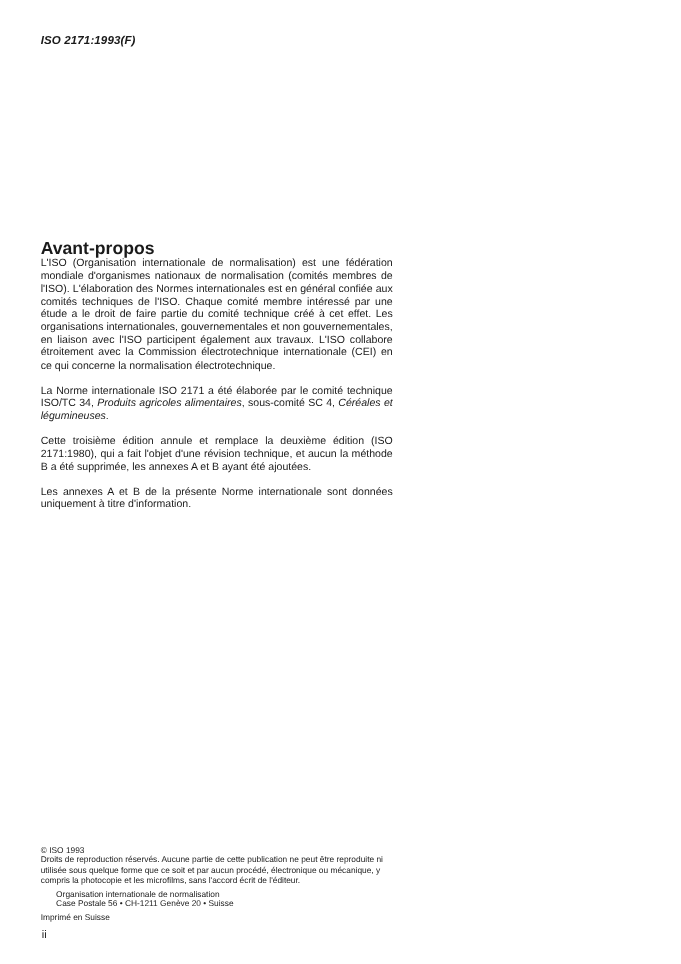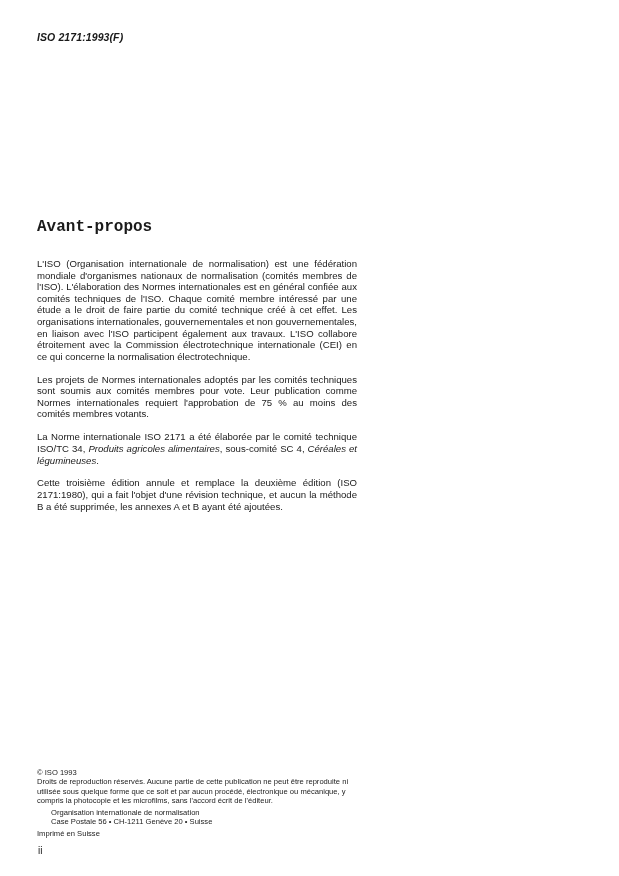--- a/index.html
+++ b/index.html
@@ -1,39 +1,39 @@
 <!DOCTYPE html>
 <html><head>
 <meta charset="utf-8">
 <style>
   html, body { margin: 0; padding: 0; background: #ffffff; }
   body { width: 619px; height: 876px; position: relative; overflow: hidden;
          font-family: "Liberation Sans", sans-serif; color: #1a1a1a; }
   .header { position: absolute; left: 37px; top: 31px; font-size: 10.5px; font-weight: bold; letter-spacing: 0.1px; font-style: italic; }
-  .title { position: absolute; left: 37px; top: 218px; font-size: 16px; font-weight: bold; font-family: Liberation Mono, monospace; }
-  .body { position: absolute; left: 37px; top: 258px; width: 320px; font-size: 9.6px; line-height: 11.6px; }
+  .title { position: absolute; left: 37px; top: 218px; font-size: 16px; font-weight: bold; }
+  .body { position: absolute; left: 37px; top: 234px; width: 320px; font-size: 9.6px; line-height: 11.6px; }
   .body p { margin: 0 0 11.3px 0; text-align: justify; text-align-last: left; }
   .body em { font-style: italic; }
   .footer { position: absolute; left: 37px; top: 768px; width: 330px; font-size: 7.6px; line-height: 9.4px; color: #222; }
   .footer .indent { padding-left: 14px; margin-top: 2px; }
   .footer .printed { margin-top: 3px; }
   .page-num { position: absolute; left: 38px; top: 845px; font-size: 10px; }
 </style>
 </head>
 <body>
 
 <div class="header">ISO 2171:1993(F)</div>
 
 <div class="title">Avant-propos</div>
 
 <div class="body">
   <p>L'ISO (Organisation internationale de normalisation) est une fédération mondiale d'organismes nationaux de normalisation (comités membres de l'ISO). L'élaboration des Normes internationales est en général confiée aux comités techniques de l'ISO. Chaque comité membre intéressé par une étude a le droit de faire partie du comité technique créé à cet effet. Les organisations internationales, gouvernementales et non gouvernementales, en liaison avec l'ISO participent également aux travaux. L'ISO collabore étroitement avec la Commission électrotechnique internationale (CEI) en ce qui concerne la normalisation électrotechnique.</p>
-  <p>Les projets de Normes internationales adoptés par les comités techniques sont soumis aux comités membres pour vote. Leur publication comme Normes internationales requiert l'approbation de 75 % au moins des comités membres votants.</p>
   <p><span>La Norme internationale ISO 2171 a été élaborée par le comité technique ISO/TC 34, </span><em>Produits agricoles alimentaires</em><span>, sous-comité SC 4, </span><em>Céréales et légumineuses</em><span>.</span></p>
   <p>Cette troisième édition annule et remplace la deuxième édition (ISO 2171:1980), qui a fait l'objet d'une révision technique, et aucun la méthode B a été supprimée, les annexes A et B ayant été ajoutées.</p>
+  <p>Les annexes A et B de la présente Norme internationale sont données uniquement à titre d'information.</p>
 </div>
 
 <div class="footer">
   <div>© ISO 1993</div>
   <div>Droits de reproduction réservés. Aucune partie de cette publication ne peut être reproduite ni utilisée sous quelque forme que ce soit et par aucun procédé, électronique ou mécanique, y compris la photocopie et les microfilms, sans l'accord écrit de l'éditeur.</div>
   <div class="indent">Organisation internationale de normalisation</div>
   <div class="indent" style="margin-top:0">Case Postale 56 • CH-1211 Genève 20 • Suisse</div>
   <div class="printed">Imprimé en Suisse</div>
 </div>
 

